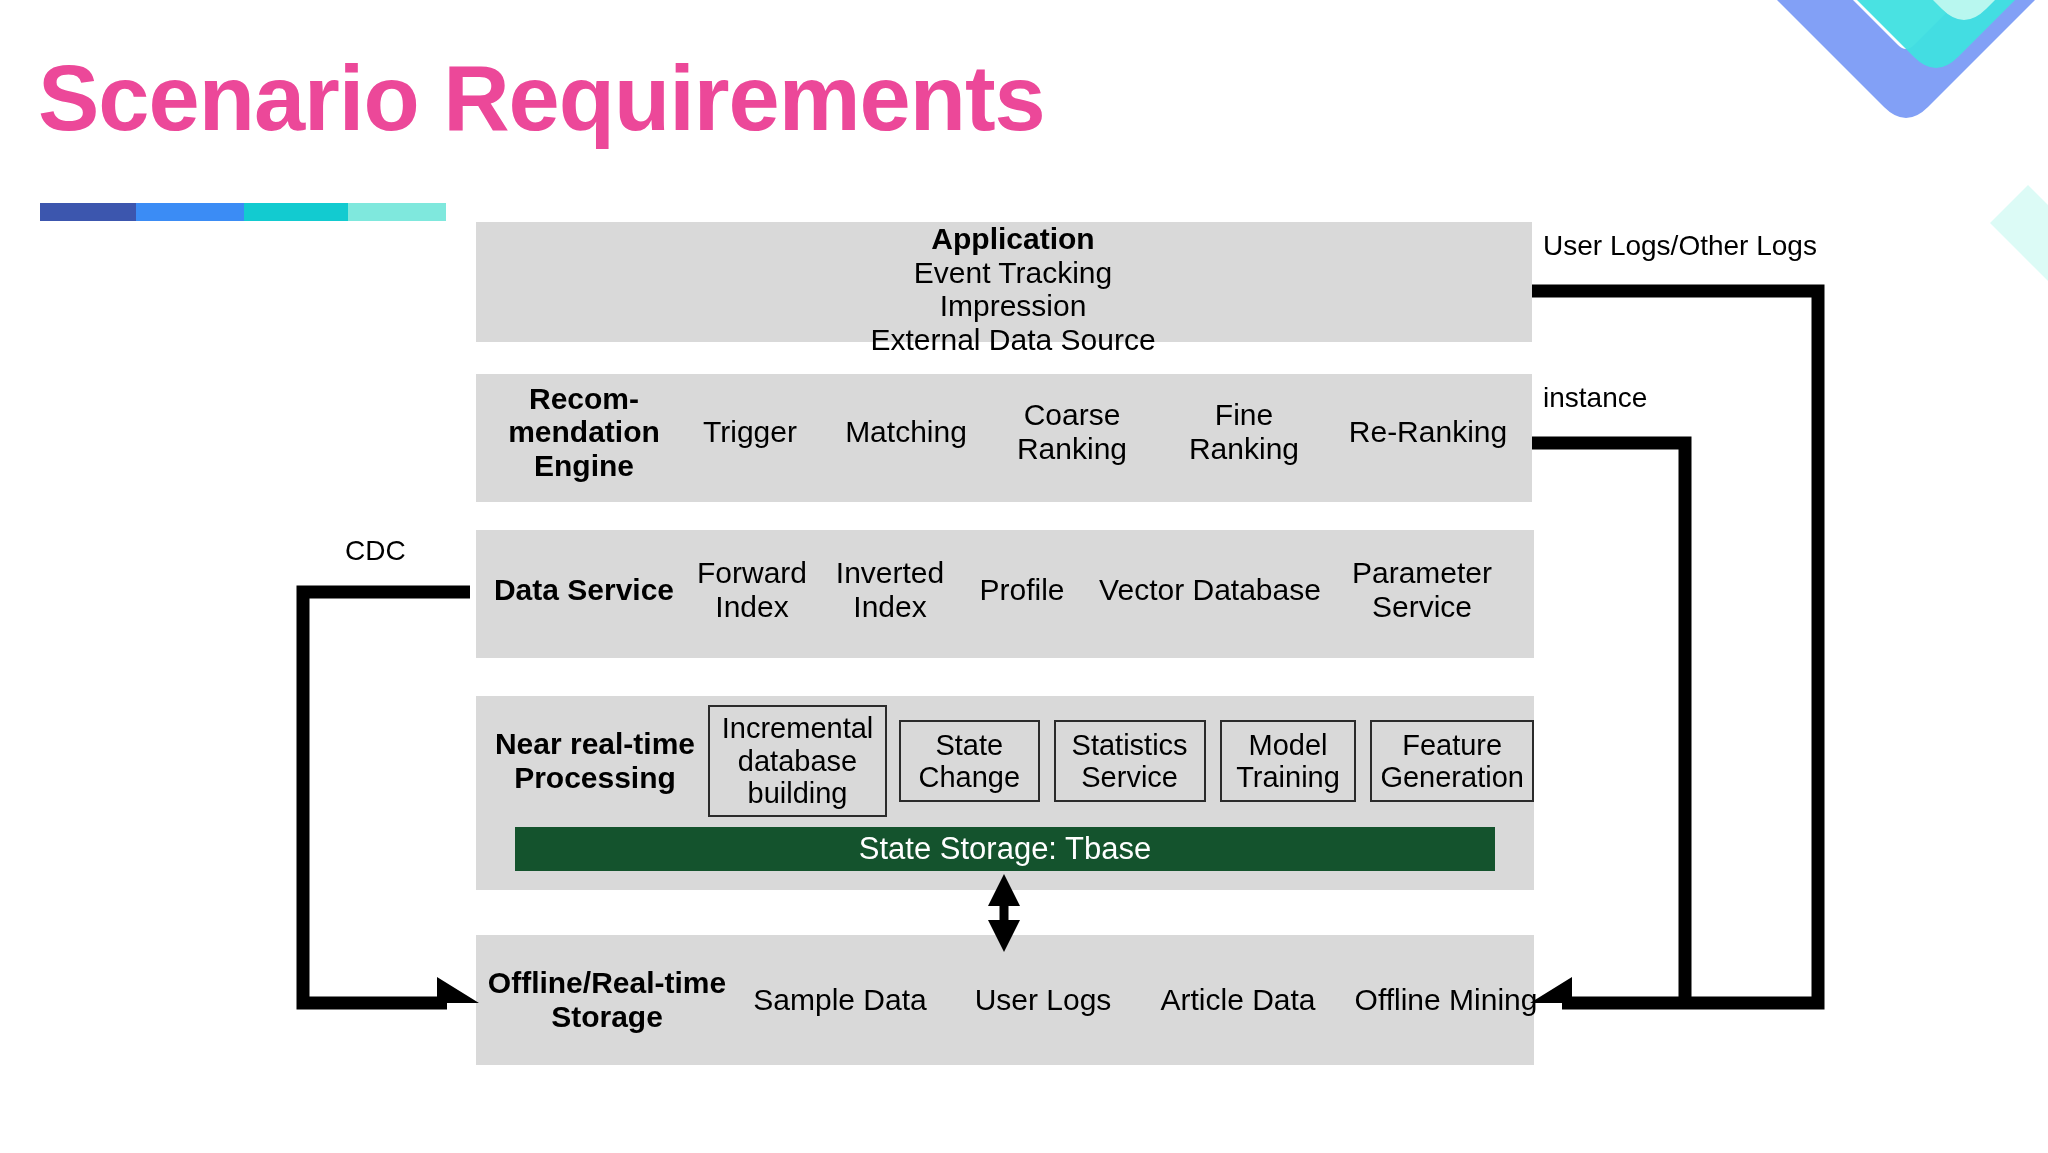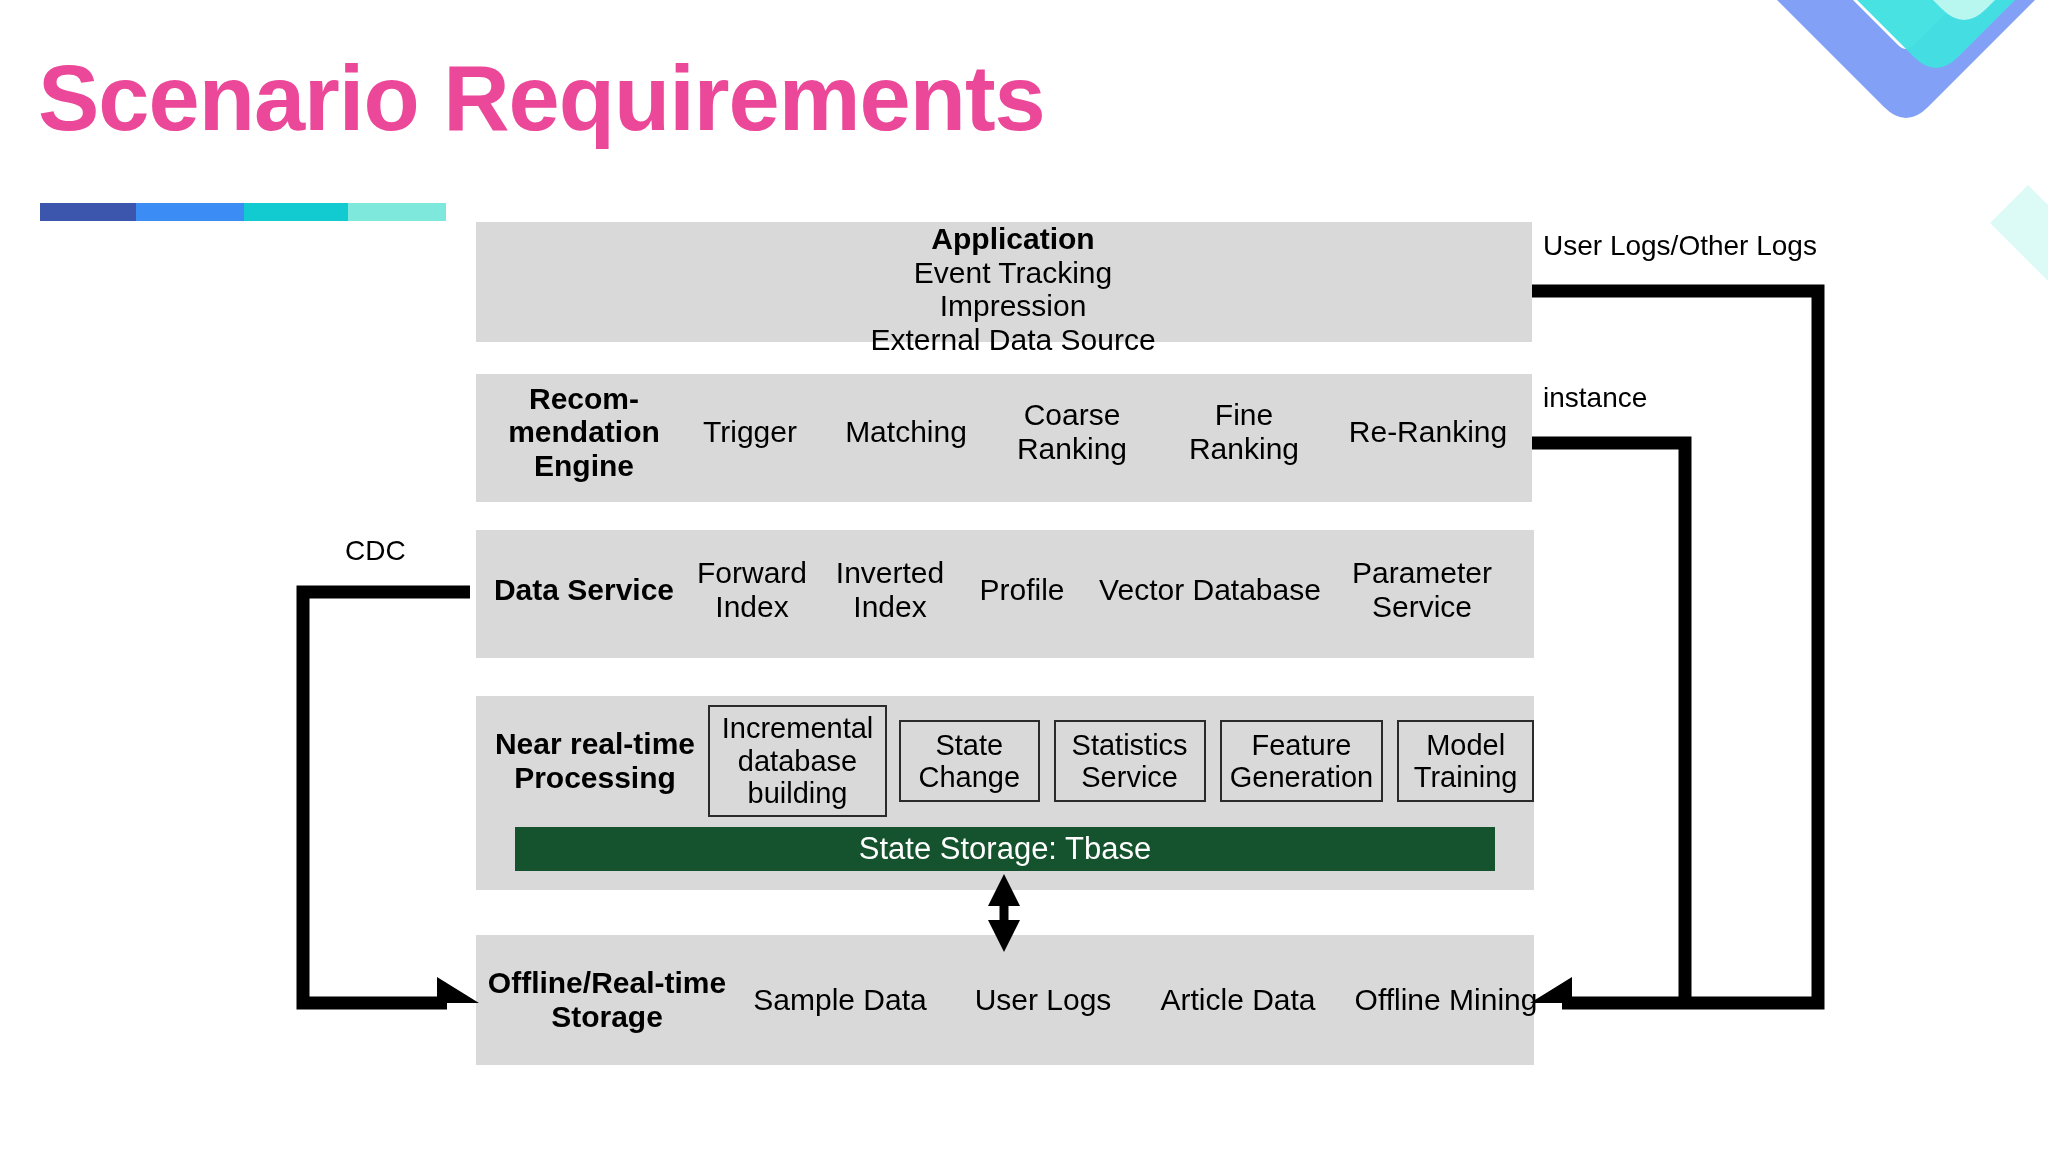--- a/index.html
+++ b/index.html
@@ -169,30 +169,30 @@
             <div>State</div>
             <div>Change</div>
           </div>
       </div>
       <div class="obox" style="width:158px;height:82px;margin-left:14px">
         <div>
             <div>Statistics</div>
             <div>Service</div>
           </div>
       </div>
+      <div class="obox" style="width:142px;height:82px;margin-left:14px">
+        <div>
+            <div>Model</div>
+            <div>Training</div>
+          </div>
+      </div>
       <div class="obox" style="width:170px;height:82px;margin-left:14px">
         <div>
             <div>Feature</div>
             <div>Generation</div>
-          </div>
-      </div>
-      <div class="obox" style="width:142px;height:82px;margin-left:14px">
-        <div>
-            <div>Model</div>
-            <div>Training</div>
           </div>
       </div>
     </div>
     <div id="tbase-bar">State Storage: Tbase</div>
   </div>
 
   <div class="band" id="row-offline">
     <div class="lead">
       <div>Offline/Real-time</div>
       <div>Storage</div>

